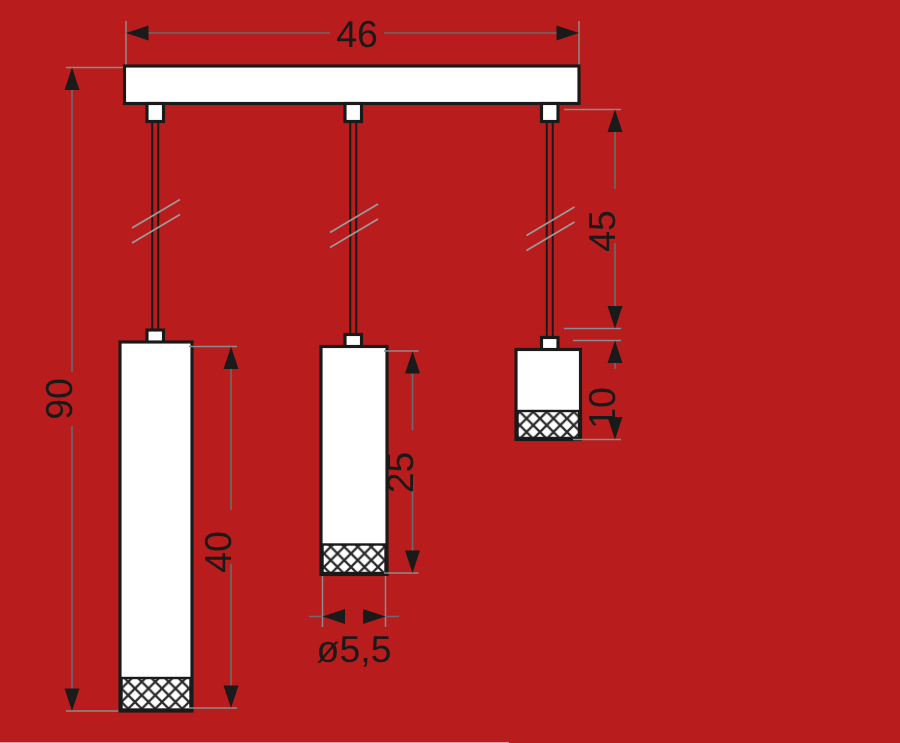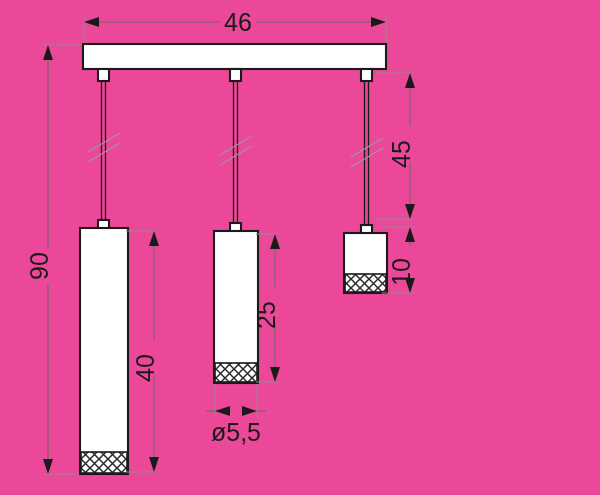--- a/index.html
+++ b/index.html
@@ -7,21 +7,21 @@
     padding: 0;
     background: #ffffff;
   }
   body {
     font-family: "Liberation Sans", sans-serif;
   }
   #drawing-root {
     position: relative;
     width: 600px;
     height: 495px;
-    background: #ec4899;
+    background: #b91c1c;
     overflow: hidden;
   }
   svg.tech-drawing {
     display: block;
     width: 600px;
     height: 495px;
   }
   .dim-text {
     font-family: "Liberation Sans", sans-serif;
     font-size: 25px;

